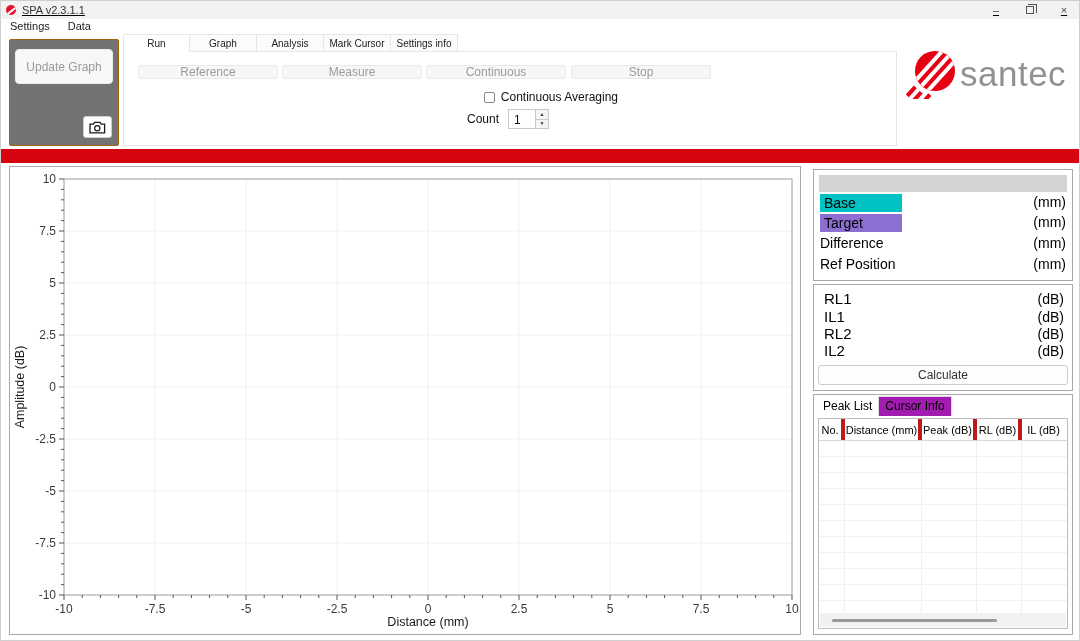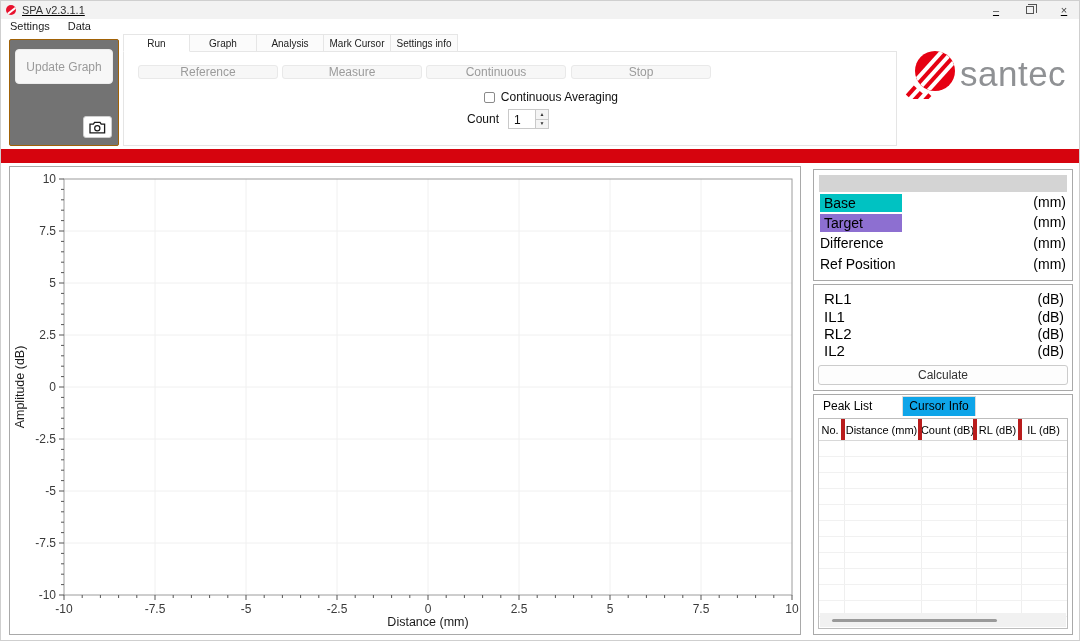--- a/index.html
+++ b/index.html
@@ -68,21 +68,21 @@
 
   .right-box2 { position:absolute; left:812px; top:283px; width:260px; height:107px; border:1px solid #a9a9a9; background:#fff; }
   .r-row { position:absolute; left:10px; width:240px; height:17px; display:flex; align-items:center; }
   .r-label { font-size:15px; color:#000; }
   .r-unit { margin-left:auto; font-size:14px; color:#000; }
   .calc-btn { position:absolute; left:4px; bottom:5px; width:250px; height:20px; border:1px solid #cccccc; border-radius:3px; background:#fdfdfd; font-size:12px; color:#333; display:flex; align-items:center; justify-content:center; }
 
   .peak-panel { position:absolute; left:812px; top:393px; width:260px; height:241px; border:1px solid #a9a9a9; background:#fff; }
   .peak-tabs { position:absolute; left:3px; top:2px; display:flex; height:19px; align-items:flex-end; }
   .peak-tab { padding:2px 6px 3px 6px; font-size:12px; color:#000; }
-  .peak-tab.inactive { border:1px solid #dcdcdc; background:#0ea5e9; border-bottom:none;margin-left:24px; }
+  .peak-tab.inactive { border:1px solid #dcdcdc; background:#a21caf; border-bottom:none; }
   .peak-table { position:absolute; left:4px; top:23px; width:250px; height:211px; border:1px solid #bdbdbd; background:#fff; overflow:hidden; }
   .pt-header { display:flex; height:22px; border-bottom:1px solid #d8d8d8; }
   .pt-hcell { font-size:11px; color:#000; display:flex; align-items:center; justify-content:center; border-right:4px solid #b91c1c; white-space:nowrap; overflow:hidden; }
   .pt-row { display:flex; height:16px; border-bottom:1px solid #f1f1f1; }
   .pt-cell { border-right:1px solid #efefef; height:100%; }
   .c0 { width:26px; } .c1 { width:77px; } .c2 { width:55px; } .c3 { width:45px; } .c4 { width:43px; border-right:none; }
   .pt-hscroll { position:absolute; left:1px; right:1px; bottom:1px; height:14px; background:#f1f1f1; }
   .pt-thumb { position:absolute; left:12px; top:6px; width:165px; height:3px; background:#9a9a9a; border-radius:2px; }
 </style>
 </head>
@@ -334,21 +334,21 @@
 
 <div class="peak-panel">
   <div class="peak-tabs">
     <span class="peak-tab active">Peak List</span>
     <span class="peak-tab inactive">Cursor Info</span>
   </div>
   <div class="peak-table">
     <div class="pt-header">
       <div class="pt-hcell c0">No.</div>
       <div class="pt-hcell c1">Distance (mm)</div>
-      <div class="pt-hcell c2">Count (dB)</div>
+      <div class="pt-hcell c2">Peak (dB)</div>
       <div class="pt-hcell c3">RL (dB)</div>
       <div class="pt-hcell c4">IL (dB)</div>
     </div>
     <div id="pt-body">
         <div class="pt-row">
           <div class="pt-cell c0"></div>
           <div class="pt-cell c1"></div>
           <div class="pt-cell c2"></div>
           <div class="pt-cell c3"></div>
           <div class="pt-cell c4"></div>

